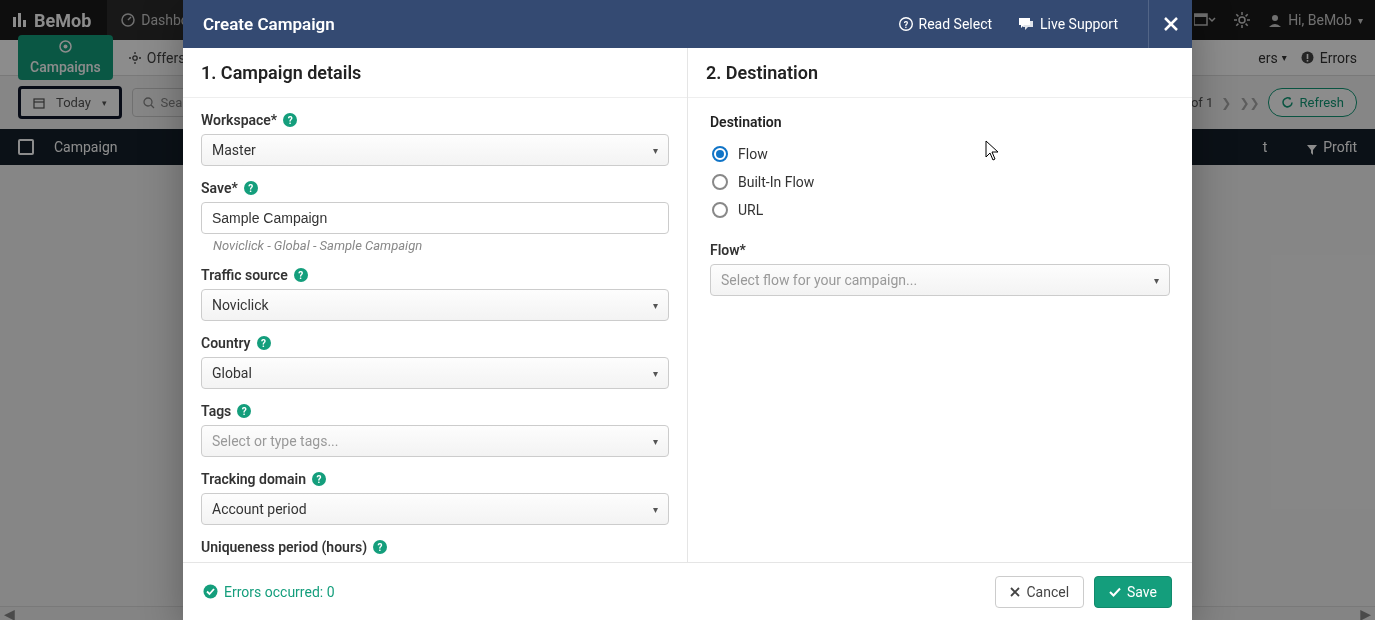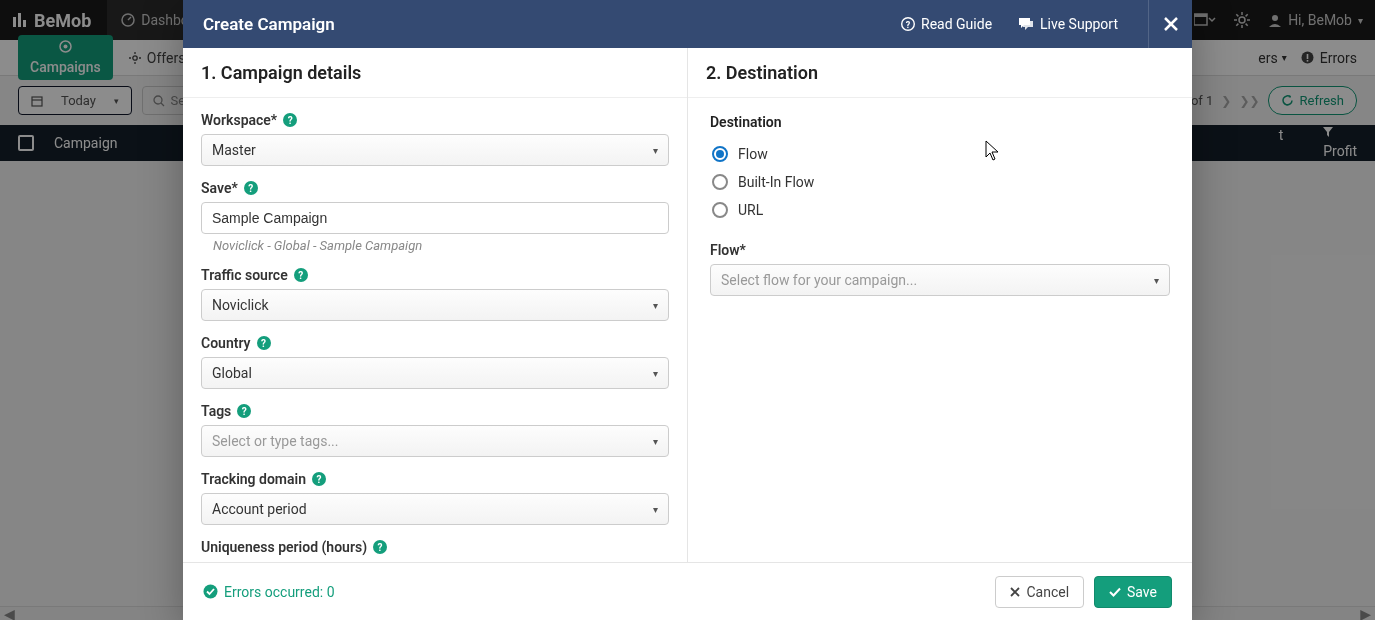--- a/index.html
+++ b/index.html
@@ -13,21 +13,21 @@
     .topnav-tab { display: flex; align-items: center; gap: 6px; padding: 0 14px; height: 100%; color: #ccc; font-size: 14px; }
     .topnav-tab.active { background: #2c2c2c; }
     .topbar-right { margin-left: auto; display: flex; align-items: center; gap: 18px; color: #ccc; font-size: 14px; }
     
     .secondbar { height: 36px; background: #fff; border-bottom: 1px solid #ddd; display: flex; align-items: center; padding: 0 18px; gap: 6px; font-size: 14px; color: #333; }
     .pill-btn { display: inline-flex; align-items: center; gap: 6px; padding: 5px 12px; border-radius: 4px; background: #139e7c; color: #fff; font-weight: 500; flex-direction: column; }
     .sb-item { display: inline-flex; align-items: center; gap: 6px; padding: 5px 10px; color: #444; }
     .right-items { margin-left: auto; display: flex; align-items: center; gap: 14px; }
     
     .filterbar { padding: 10px 18px; display: flex; align-items: center; gap: 10px; }
-    .filter-btn { border: 1px solid #0f172a; background: #fff; border-radius: 4px; padding: 6px 12px; display: inline-flex; align-items: center; gap: 18px; color: #555; font-size: 13px; }
+    .filter-btn { border: 3px solid #0f172a; background: #fff; border-radius: 4px; padding: 6px 12px; display: inline-flex; align-items: center; gap: 11px; color: #555; font-size: 13px; }
     .search-box { border: 1px solid #ccc; border-radius: 4px; padding: 6px 10px; display: inline-flex; align-items: center; gap: 6px; color: #888; font-size: 13px; min-width: 100px; }
     .refresh-btn { border: 1px solid #129977; color: #129977; background: #fff; border-radius: 14px; padding: 6px 12px; display: inline-flex; align-items: center; gap: 6px; margin-left: auto; font-size: 13px; }
     .page-txt { color: #555; font-size: 13px; margin-left: 8px; }
     
     .table-head { background: #15202b; color: #fff; height: 36px; display: flex; align-items: center; padding: 0 18px; gap: 20px; font-size: 14px; }
     .th-check { width: 16px; height: 16px; border: 2px solid #fff; border-radius: 2px; }
     .th-right { margin-left: auto; display: flex; gap: 40px; }
     
     .bottom-scroll { position: absolute; left: 0; right: 0; bottom: 0; height: 14px; background: #f0f0f0; border-top: 1px solid #ddd; display:flex; align-items:center; justify-content:space-between; padding:0 4px; color:#888;}
     
@@ -213,21 +213,21 @@
         <span>Refresh</span>
       </div>
     </div>
   </div>
 
   <div class="table-head">
     <div class="th-check"></div>
     <div>Campaign</div>
     <div class="th-right">
       <div>t</div>
-      <div style="display:inline-flex; align-items:flex-start; gap:6px;flex-direction:column;">
+      <div style="display:inline-flex; align-items:flex-end; gap:6px;">
         <span>
           <svg width="10" height="10" viewBox="0 0 10 10">
               <path d="M0 0 L10 0 L6 5 L6 10 L4 8 L4 5 Z" fill="#fff"></path>
             </svg>
         </span>
         <span>Profit</span>
       </div>
     </div>
   </div>
 
@@ -243,21 +243,21 @@
   <div class="modal-header">
     <div class="modal-title">Create Campaign</div>
     <div class="mh-right">
       <div class="mh-link">
         <span>
           <svg width="14" height="14" viewBox="0 0 14 14">
               <circle cx="7" cy="7" r="6.3" fill="none" stroke="#fff" stroke-width="1.4"></circle>
               <text x="7" y="10.5" text-anchor="middle" font-size="9" fill="#fff" font-weight="700">?</text>
             </svg>
         </span>
-        <span>Read Guide</span>
+        <span>Read Select</span>
       </div>
       <div class="mh-link">
         <span>
           <svg width="16" height="14" viewBox="0 0 16 14">
               <path d="M1 1 H12 V8 H6 L3 11 V8 H1 Z" fill="#fff"></path>
               <path d="M5 4 H15 V10 H10 L7 13 V10 H5 Z" fill="#fff" opacity="0.85"></path>
             </svg>
         </span>
         <span>Live Support</span>
       </div>

